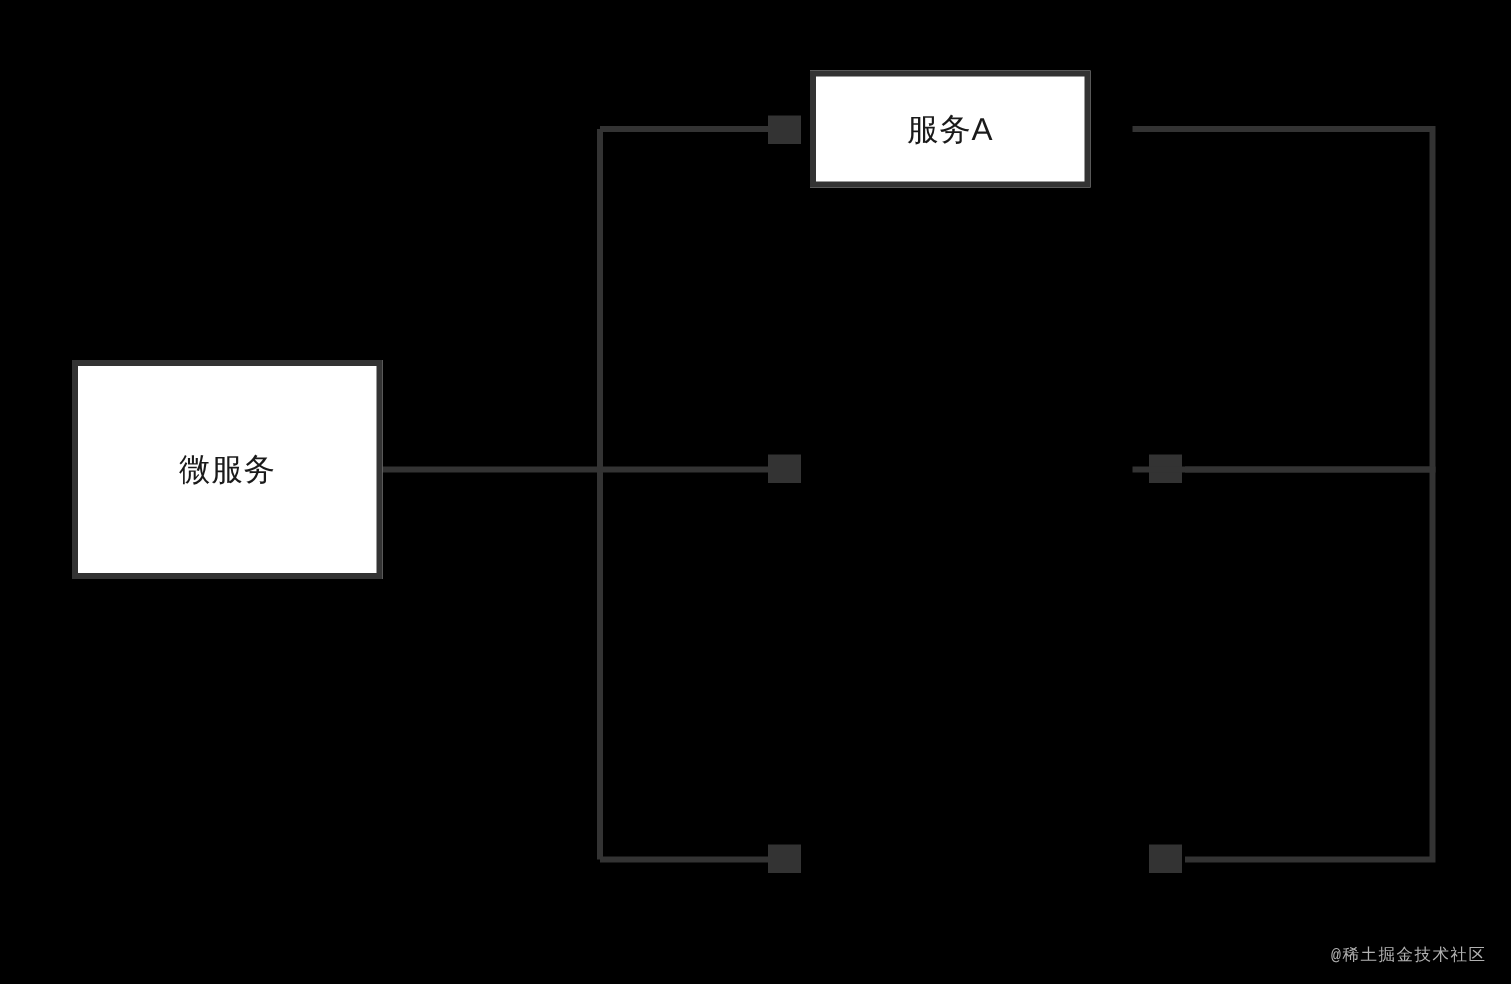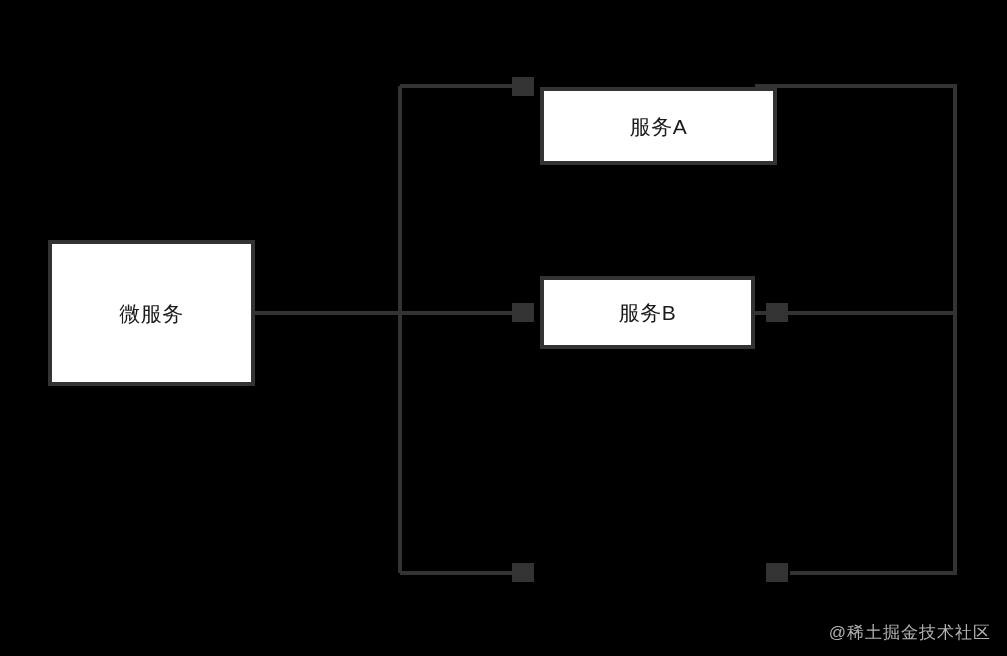--- a/index.html
+++ b/index.html
@@ -45,47 +45,46 @@
   #node-root {
     left: 48px;
     top: 240px;
     width: 207px;
     height: 146px;
     align-items: center;
   }
   #node-a {
     left: 540px;
     top: 47px;
-    width: 237px;
+    width: 187px;
     height: 78px;
-    margin-top: 40px;
   }
   #node-b {
     left: 540px;
     top: 276px;
     width: 215px;
     height: 73px;
   }
   #node-c {
     left: 540px;
     top: 533px;
     width: 215px;
     height: 73px;
   }
   #watermark {
     position: absolute;
     right: 16px;
     bottom: 12px;
     color: #d8d8d8;
     opacity: 0.82;
-    font-size: 17px;
+    font-size: 11px;
     letter-spacing: 1px;
     white-space: nowrap;
     z-index: 4;
-    font-family: Liberation Sans, sans-serif;
+    font-family: Liberation Mono, monospace;
   }
 </style>
 </head>
 <body>
 
 <div id="canvas">
 
   <svg id="diagram-svg" viewBox="0 0 1007 656" xmlns="http://www.w3.org/2000/svg">
 
     <g>
@@ -124,20 +123,17 @@
   </svg>
 
   <div class="node-box" id="node-root">
     <span class="node-label">微服务</span>
   </div>
 
   <div class="node-box" id="node-a">
     <span class="node-label">服务A</span>
   </div>
 
-  <div class="node-box" id="node-b">
-    <span class="node-label">服务B</span>
-  </div>
 
 
   <div id="watermark">@稀土掘金技术社区</div>
 
 </div>
 
 </body></html>

